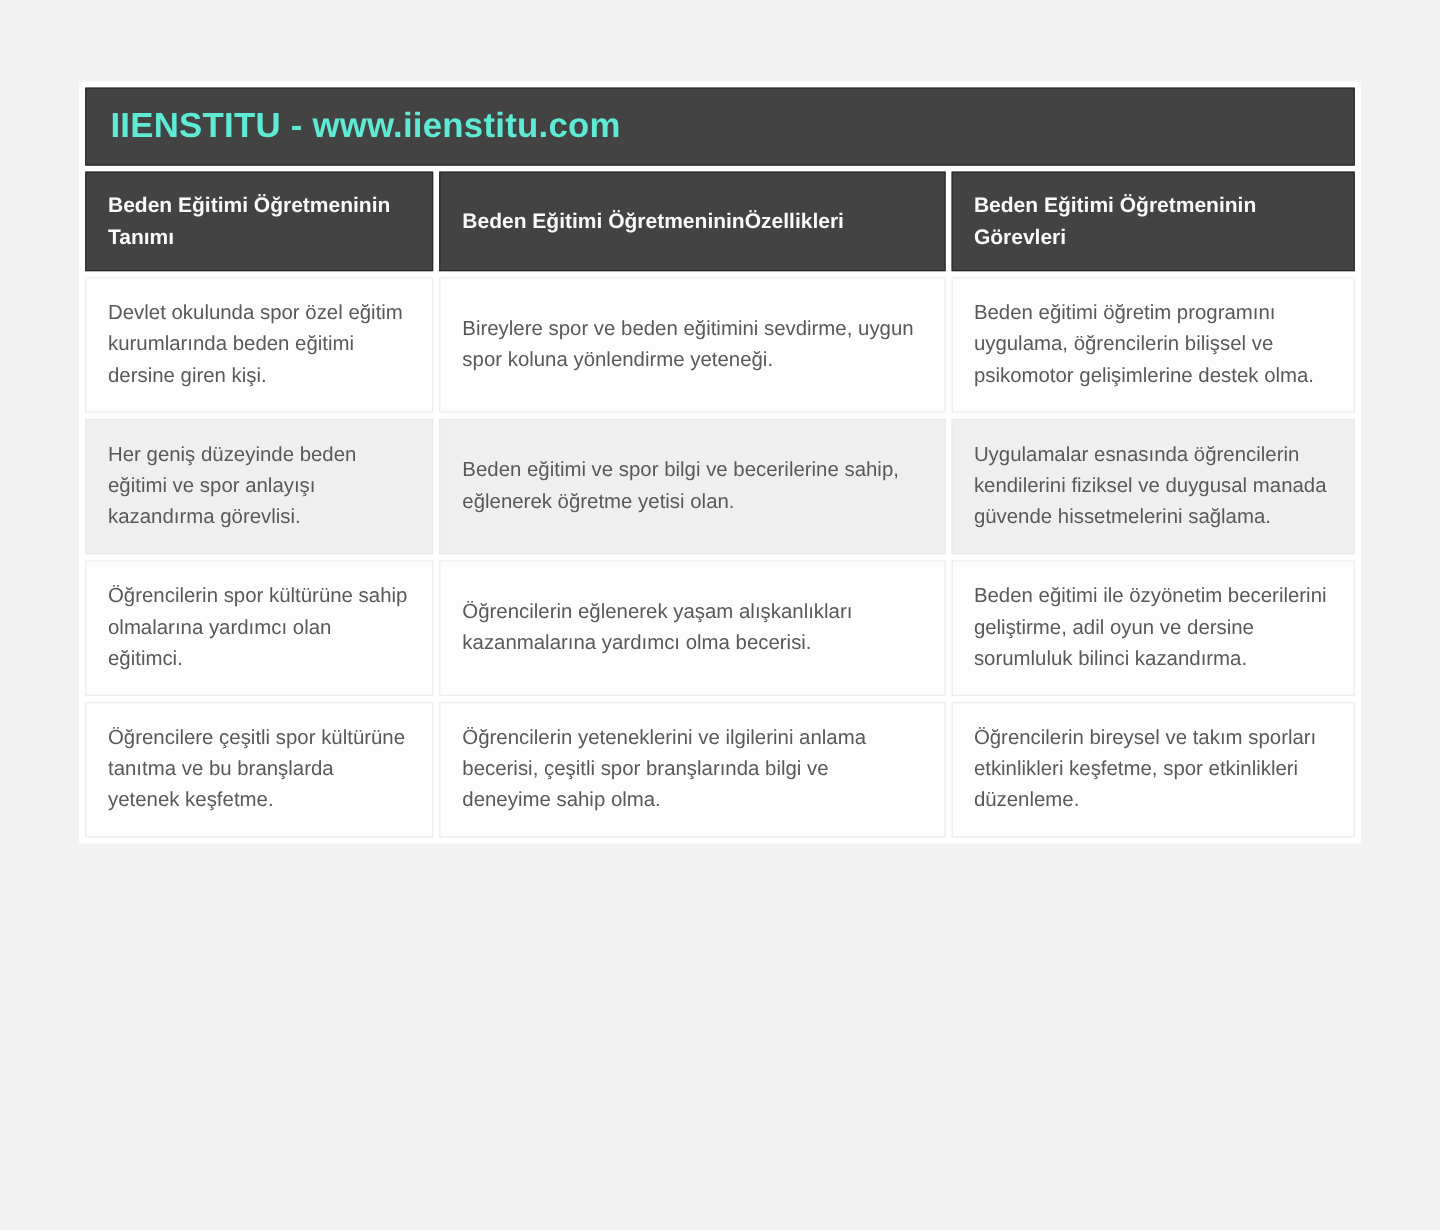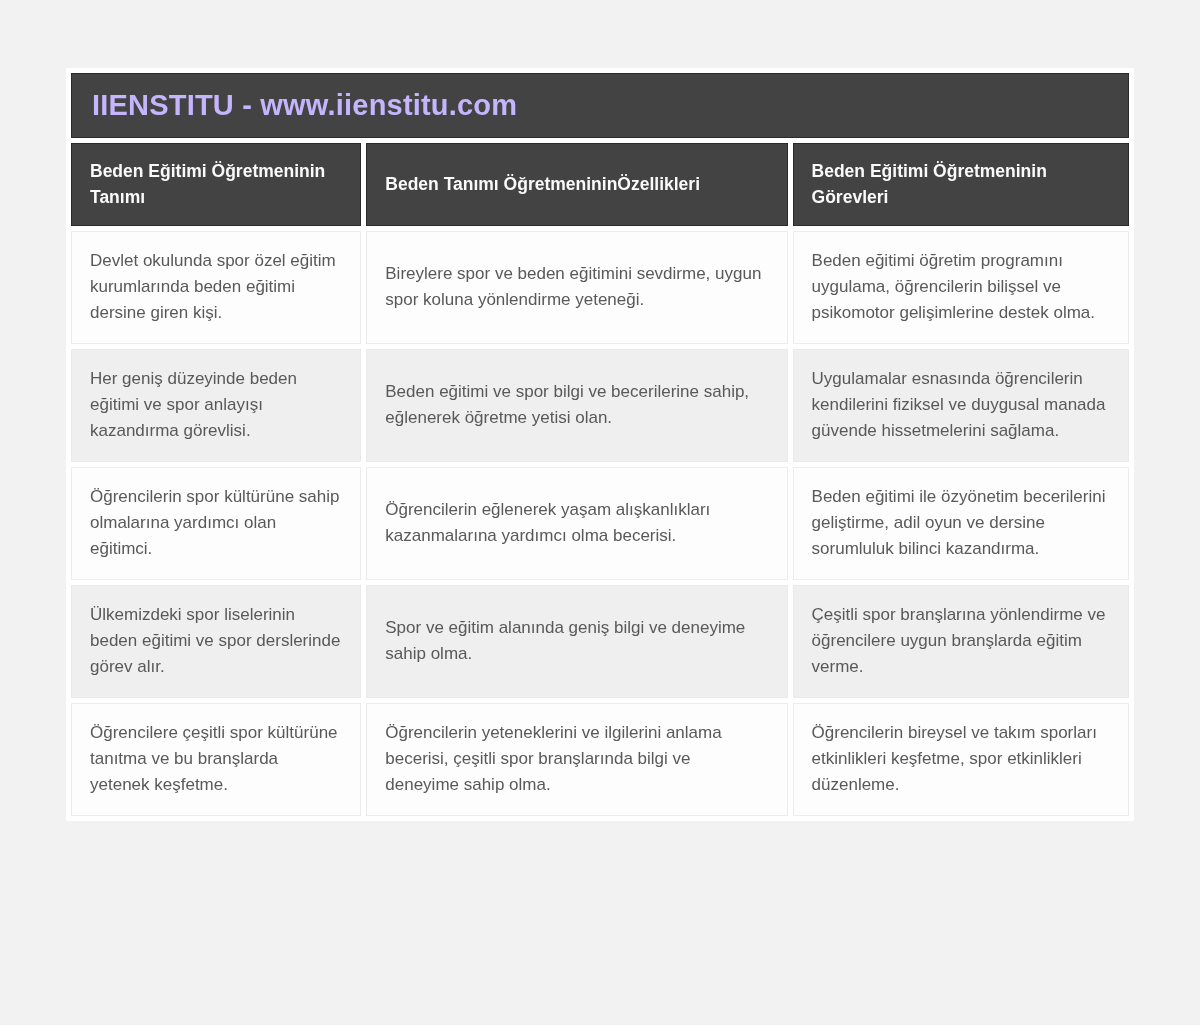--- a/index.html
+++ b/index.html
@@ -20,21 +20,21 @@
   }
   table.info-table {
     width: 100%;
     border-collapse: separate;
     border-spacing: 5px;
     table-layout: fixed;
   }
   td.title-cell {
     background: #434343;
     border: 1px solid #2a2a2a;
-    color: #c4b5fd;
+    color: #5eead4;
     font-size: 29px;
     font-weight: bold;
     padding: 15px 20px;
     letter-spacing: 0.2px;
   }
   td.head-cell {
     background: #434343;
     border: 1px solid #2a2a2a;
     color: #fafafa;
     font-size: 17.5px;
@@ -66,43 +66,38 @@
         <col style="width:27.7%">
         <col style="width:40.2%">
         <col style="width:32.1%">
       </colgroup>
       <tbody>
         <tr>
           <td class="title-cell" colspan="3">IIENSTITU - www.iienstitu.com</td>
         </tr>
         <tr>
           <td class="head-cell">Beden Eğitimi Öğretmeninin Tanımı</td>
-          <td class="head-cell">Beden Tanımı ÖğretmenininÖzellikleri</td>
+          <td class="head-cell">Beden Eğitimi ÖğretmenininÖzellikleri</td>
           <td class="head-cell">Beden Eğitimi Öğretmeninin Görevleri</td>
         </tr>
         <tr class="row-odd">
           <td class="body-cell">Devlet okulunda spor özel eğitim kurumlarında beden eğitimi dersine giren kişi.</td>
           <td class="body-cell">Bireylere spor ve beden eğitimini sevdirme, uygun spor koluna yönlendirme yeteneği.</td>
           <td class="body-cell">Beden eğitimi öğretim programını uygulama, öğrencilerin bilişsel ve psikomotor gelişimlerine destek olma.</td>
         </tr>
         <tr class="row-even">
           <td class="body-cell">Her geniş düzeyinde beden eğitimi ve spor anlayışı kazandırma görevlisi.</td>
           <td class="body-cell">Beden eğitimi ve spor bilgi ve becerilerine sahip, eğlenerek öğretme yetisi olan.</td>
           <td class="body-cell">Uygulamalar esnasında öğrencilerin kendilerini fiziksel ve duygusal manada güvende hissetmelerini sağlama.</td>
         </tr>
         <tr class="row-odd">
           <td class="body-cell">Öğrencilerin spor kültürüne sahip olmalarına yardımcı olan eğitimci.</td>
           <td class="body-cell">Öğrencilerin eğlenerek yaşam alışkanlıkları kazanmalarına yardımcı olma becerisi.</td>
           <td class="body-cell">Beden eğitimi ile özyönetim becerilerini geliştirme, adil oyun ve dersine sorumluluk bilinci kazandırma.</td>
         </tr>
-        <tr class="row-even">
-          <td class="body-cell">Ülkemizdeki spor liselerinin beden eğitimi ve spor derslerinde görev alır.</td>
-          <td class="body-cell">Spor ve eğitim alanında geniş bilgi ve deneyime sahip olma.</td>
-          <td class="body-cell">Çeşitli spor branşlarına yönlendirme ve öğrencilere uygun branşlarda eğitim verme.</td>
-        </tr>
         <tr class="row-odd">
           <td class="body-cell">Öğrencilere çeşitli spor kültürüne tanıtma ve bu branşlarda yetenek keşfetme.</td>
           <td class="body-cell">Öğrencilerin yeteneklerini ve ilgilerini anlama becerisi, çeşitli spor branşlarında bilgi ve deneyime sahip olma.</td>
           <td class="body-cell">Öğrencilerin bireysel ve takım sporları etkinlikleri keşfetme, spor etkinlikleri düzenleme.</td>
         </tr>
       </tbody>
     </table>
   </div>
 </div>
 

